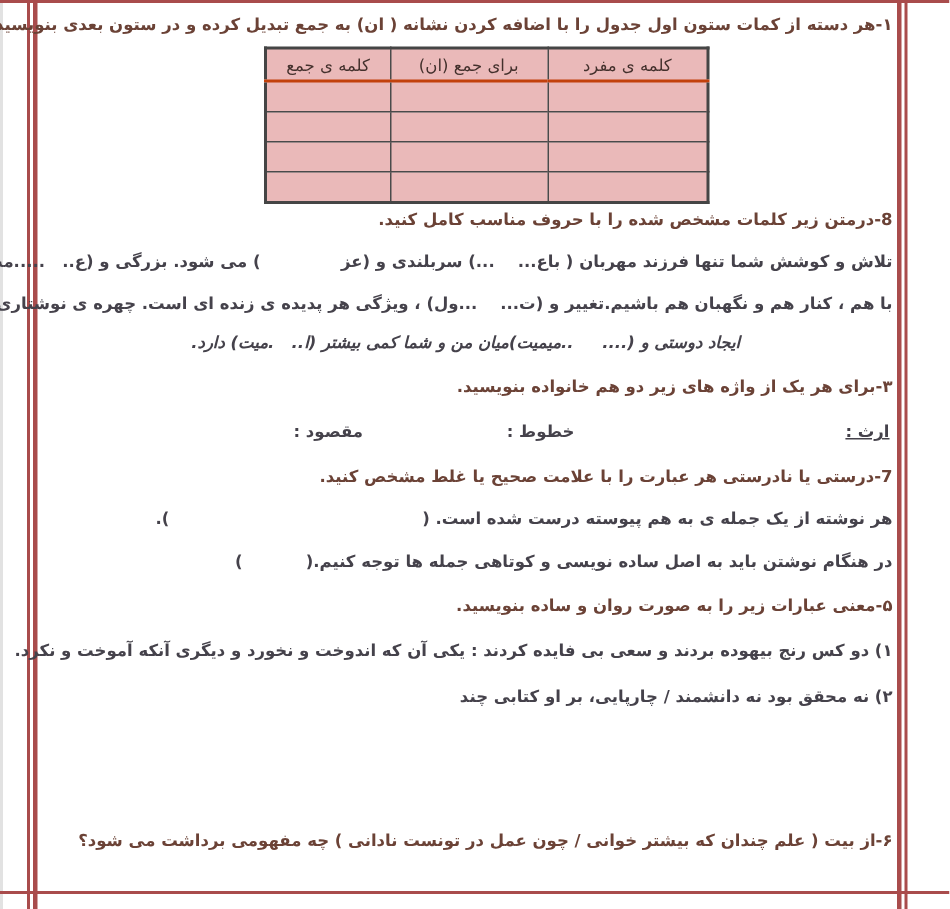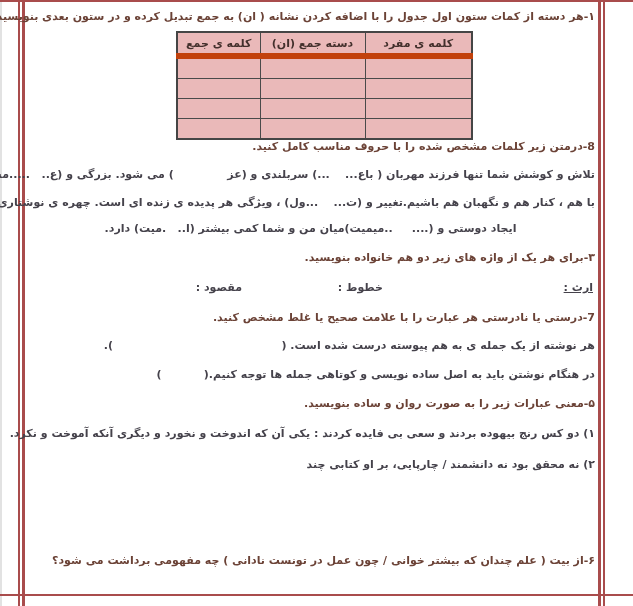--- a/index.html
+++ b/index.html
@@ -21,21 +21,21 @@
 
   
   .line{
     position:absolute;right:38px;
     direction:rtl;unicode-bidi:plaintext;
     white-space:pre;
     font-size:11px;font-weight:bold;
     color:#45424b;letter-spacing:0;
   }
   .heading{color:#6b4236;}
-  .centered{right:12px;left:0;text-align:center;}
+  .centered{right:12px;left:0;text-align:center;font-style:italic;}
 
   .y-q1{top:10px;}
   .y-q2{top:140px;}
   .y-p1{top:168px;}
   .y-p2{top:196px;}
   .y-p3{top:222px;}
   .y-q3{top:251px;}
   .y-q4{top:311px;}
   .y-q4a{top:339px;}
   .y-q4b{top:368px;}
@@ -56,22 +56,22 @@
     position:absolute;top:31px;left:176px;
     border-collapse:collapse;direction:rtl;
     border:2px solid #454545;
   }
   table.qtable th, table.qtable td{
     border:1px solid #4a4a4a;
     background:#eab9b9;
     padding:0;
   }
   table.qtable th{
-    height:20px;font-size:11px;font-weight:bold;color:#43302c;
-    text-align:center;border-bottom:6px solid #c2410c;
+    height:20px;font-size:11px;font-weight:normal;color:#43302c;
+    text-align:center;border-bottom:2px solid #c2410c;
   }
   table.qtable td{height:19px;}
   .col-singular{width:107px;}
   .col-sign{width:105px;}
   .col-plural{width:83px;}
 </style>
 </head>
 <body>
 
 <div class="edge-gray"></div>
@@ -86,21 +86,21 @@
 
 <table class="qtable">
   <colgroup>
     <col class="col-singular">
       <col class="col-sign">
       <col class="col-plural">
   </colgroup>
   <thead>
     <tr>
       <th>کلمه ی مفرد</th>
-      <th>دسته جمع (ان)</th>
+      <th>برای جمع (ان)</th>
       <th>کلمه ی جمع</th>
     </tr>
   </thead>
   <tbody>
     <tr>
         <td></td>
         <td></td>
         <td></td>
       </tr>
     <tr>

